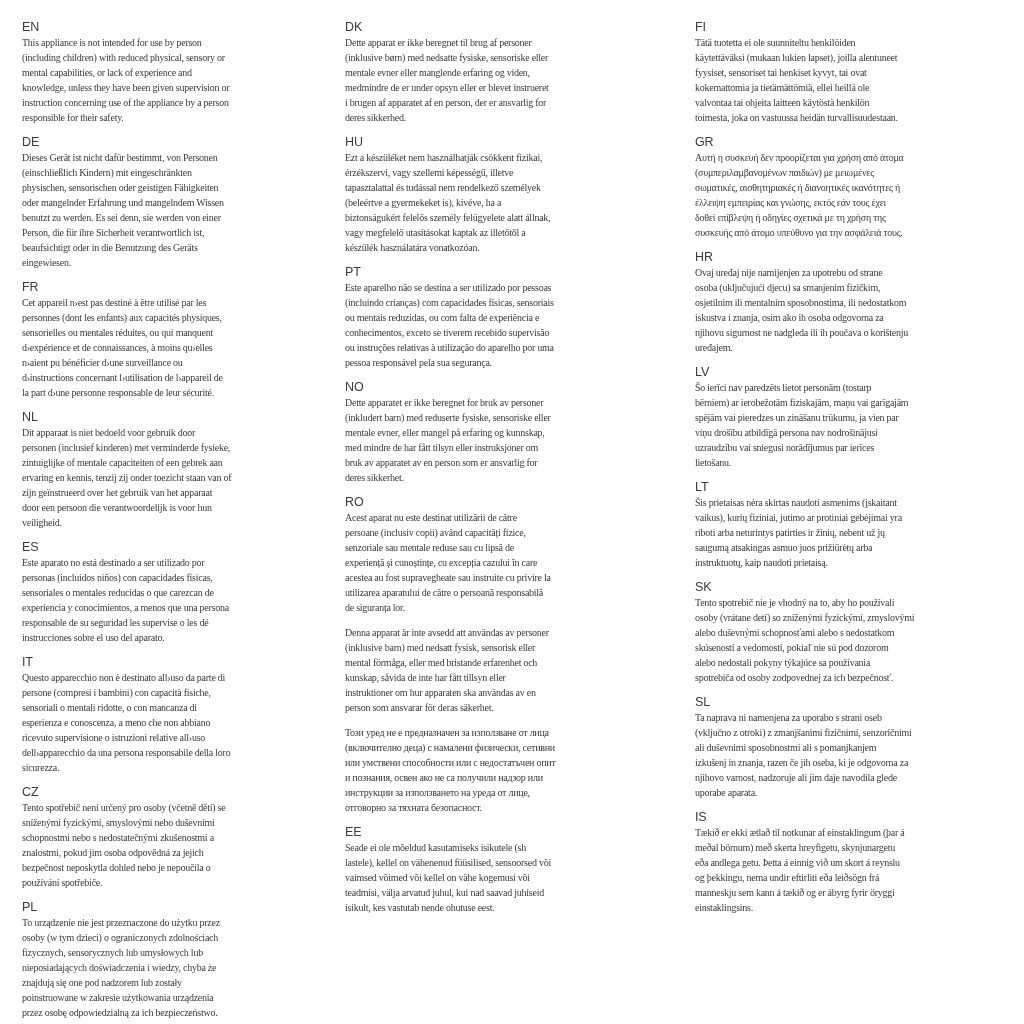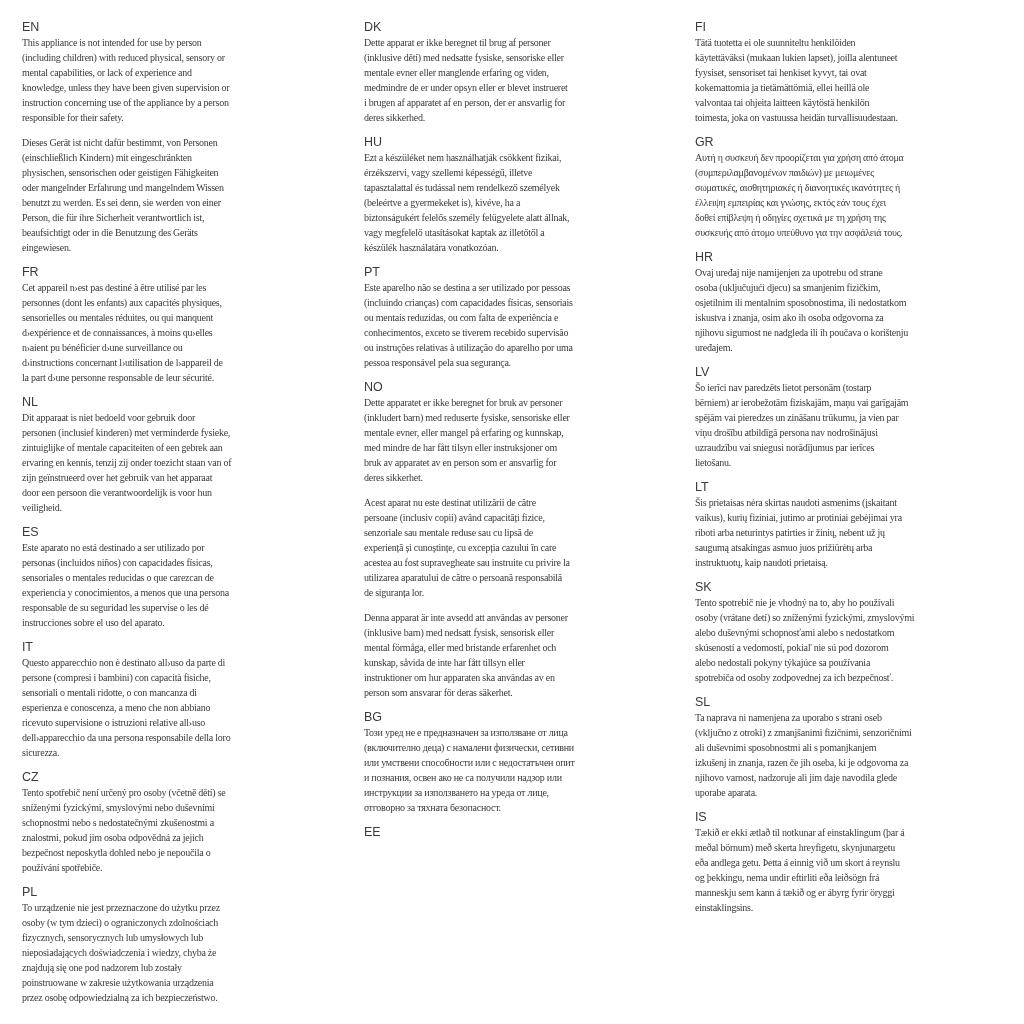--- a/index.html
+++ b/index.html
@@ -7,21 +7,21 @@
     width: 1024px; height: 1024px;
     background: #ffffff;
     font-family: "Liberation Sans", sans-serif;
     color: #3a3a3a;
     overflow: hidden;
     position: relative;
   }
   .page { position: absolute; inset: 0; border-radius: 22px; }
   .col { position: absolute; top: 20px; width: 334px; }
   .col-1 { left: 22px; }
-  .col-2 { left: 364px; }
+  .col-2 { left: 345px; }
   .col-3 { left: 695px; }
   .lang-section { margin-bottom: 10px; }
   .lang-code {
     font-size: 12.5px;
     line-height: 15px;
     font-weight: 400;
     letter-spacing: -0.1px;
   }
   .lang-text {
     font-size: 10px;
@@ -40,20 +40,21 @@
     <div class="lang-section">
       <div class="lang-code">EN</div>
       <div class="lang-text">This appliance is not intended for use by person
 (including children) with reduced physical, sensory or
 mental capabilities, or lack of experience and
 knowledge, unless they have been given supervision or
 instruction concerning use of the appliance by a person
 responsible for their safety.</div>
     </div>
     <div class="lang-section">
+      <div class="lang-code">DE</div>
       <div class="lang-text">Dieses Gerät ist nicht dafür bestimmt, von Personen
 (einschließlich Kindern) mit eingeschränkten
 physischen, sensorischen oder geistigen Fähigkeiten
 oder mangelnder Erfahrung und mangelndem Wissen
 benutzt zu werden. Es sei denn, sie werden von einer
 Person, die für ihre Sicherheit verantwortlich ist,
 beaufsichtigt oder in die Benutzung des Geräts
 eingewiesen.</div>
     </div>
     <div class="lang-section">
@@ -113,21 +114,21 @@
 znajdują się one pod nadzorem lub zostały
 poinstruowane w zakresie użytkowania urządzenia
 przez osobę odpowiedzialną za ich bezpieczeństwo.</div>
     </div>
   </div>
 
   <div class="col col-2">
     <div class="lang-section">
       <div class="lang-code">DK</div>
       <div class="lang-text">Dette apparat er ikke beregnet til brug af personer
-(inklusive dětí) med nedsatte fysiske, sensoriske eller
+(inklusive børn) med nedsatte fysiske, sensoriske eller
 mentale evner eller manglende erfaring og viden,
 medmindre de er under opsyn eller er blevet instrueret
 i brugen af apparatet af en person, der er ansvarlig for
 deres sikkerhed.</div>
     </div>
     <div class="lang-section">
       <div class="lang-code">HU</div>
       <div class="lang-text">Ezt a készüléket nem használhatják csökkent fizikai,
 érzékszervi, vagy szellemi képességű, illetve
 tapasztalattal és tudással nem rendelkező személyek
@@ -148,47 +149,52 @@
     <div class="lang-section">
       <div class="lang-code">NO</div>
       <div class="lang-text">Dette apparatet er ikke beregnet for bruk av personer
 (inkludert barn) med reduserte fysiske, sensoriske eller
 mentale evner, eller mangel på erfaring og kunnskap,
 med mindre de har fått tilsyn eller instruksjoner om
 bruk av apparatet av en person som er ansvarlig for
 deres sikkerhet.</div>
     </div>
     <div class="lang-section">
+      <div class="lang-code">RO</div>
       <div class="lang-text">Acest aparat nu este destinat utilizării de către
 persoane (inclusiv copii) având capacități fizice,
 senzoriale sau mentale reduse sau cu lipsă de
 experiență și cunoștințe, cu excepția cazului în care
 acestea au fost supravegheate sau instruite cu privire la
 utilizarea aparatului de către o persoană responsabilă
 de siguranța lor.</div>
     </div>
     <div class="lang-section">
       <div class="lang-text">Denna apparat är inte avsedd att användas av personer
 (inklusive barn) med nedsatt fysisk, sensorisk eller
 mental förmåga, eller med bristande erfarenhet och
 kunskap, såvida de inte har fått tillsyn eller
 instruktioner om hur apparaten ska användas av en
 person som ansvarar för deras säkerhet.</div>
     </div>
     <div class="lang-section">
-      <div class="lang-code">BG</div>
       <div class="lang-text">Този уред не е предназначен за използване от лица
 (включително деца) с намалени физически, сетивни
 или умствени способности или с недостатъчен опит
 и познания, освен ако не са получили надзор или
 инструкции за използването на уреда от лице,
 отговорно за тяхната безопасност.</div>
     </div>
     <div class="lang-section">
       <div class="lang-code">EE</div>
+      <div class="lang-text">Seade ei ole mõeldud kasutamiseks isikutele (sh
+lastele), kellel on vähenenud füüsilised, sensoorsed või
+vaimsed võimed või kellel on vähe kogemusi või
+teadmisi, välja arvatud juhul, kui nad saavad juhiseid
+isikult, kes vastutab nende ohutuse eest.</div>
     </div>
   </div>
 
   <div class="col col-3">
     <div class="lang-section">
       <div class="lang-code">FI</div>
       <div class="lang-text">Tätä tuotetta ei ole suunniteltu henkilöiden
 käytettäväksi (mukaan lukien lapset), joilla alentuneet
 fyysiset, sensoriset tai henkiset kyvyt, tai ovat
 kokemattomia ja tietämättömiä, ellei heillä ole

